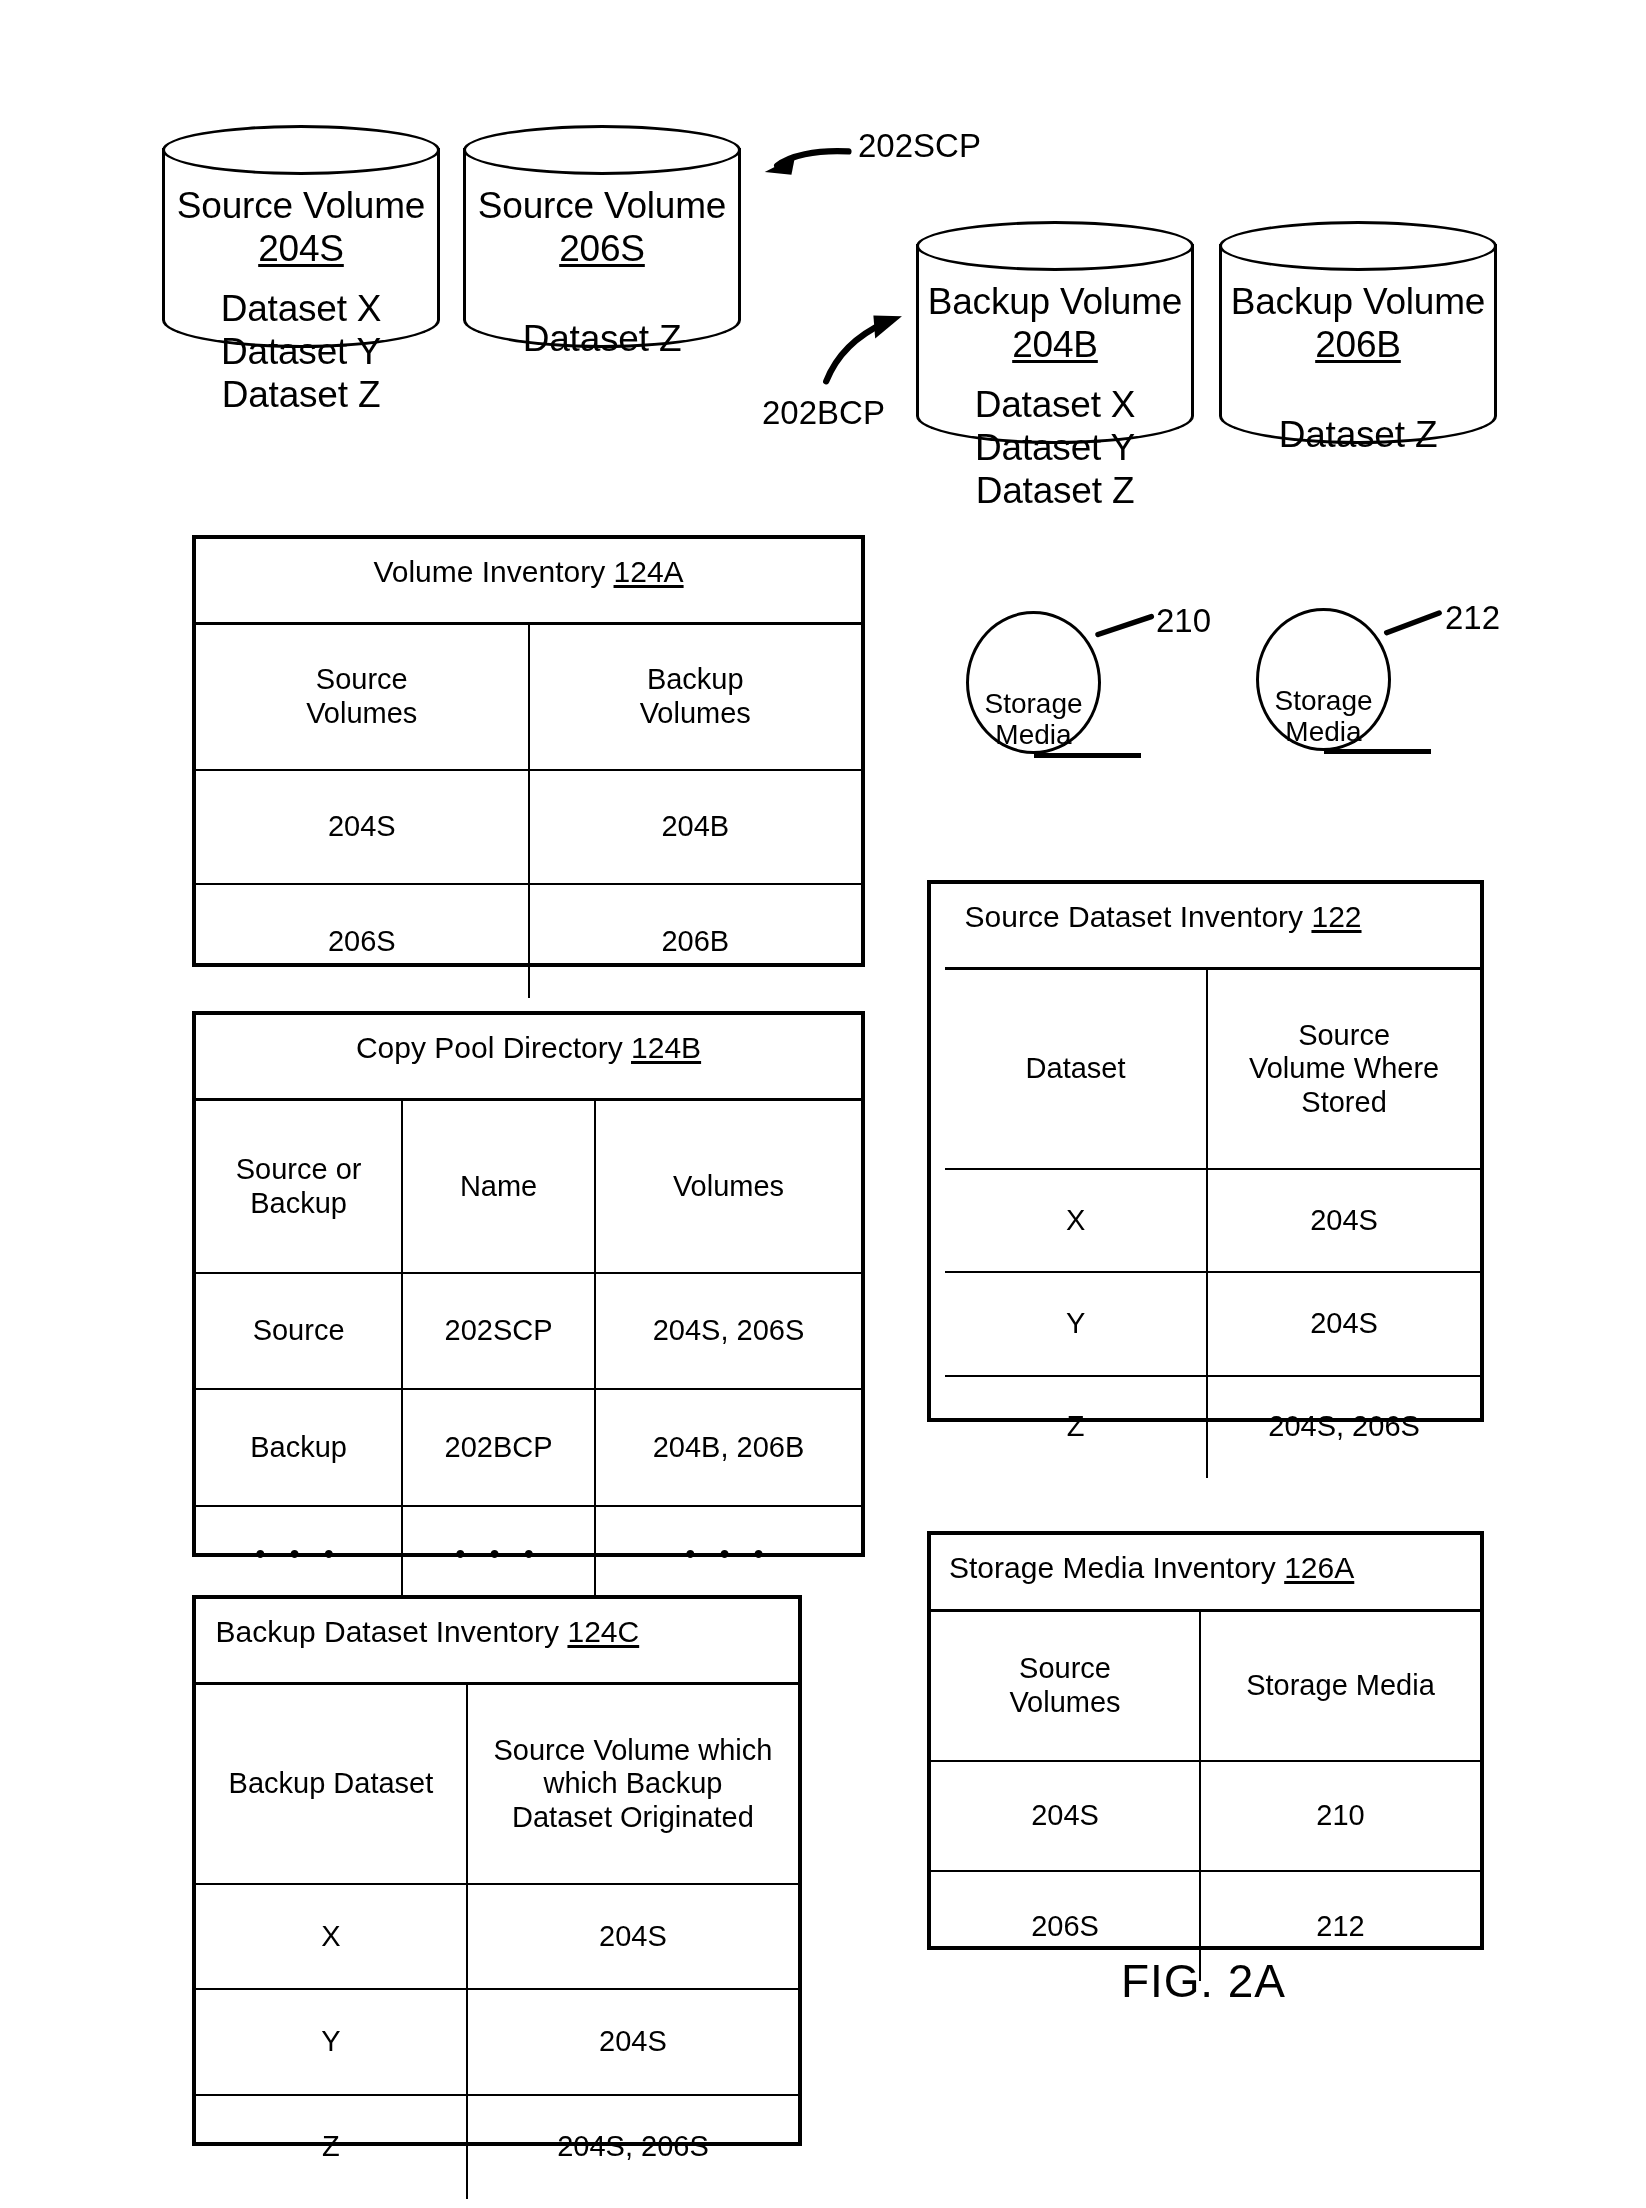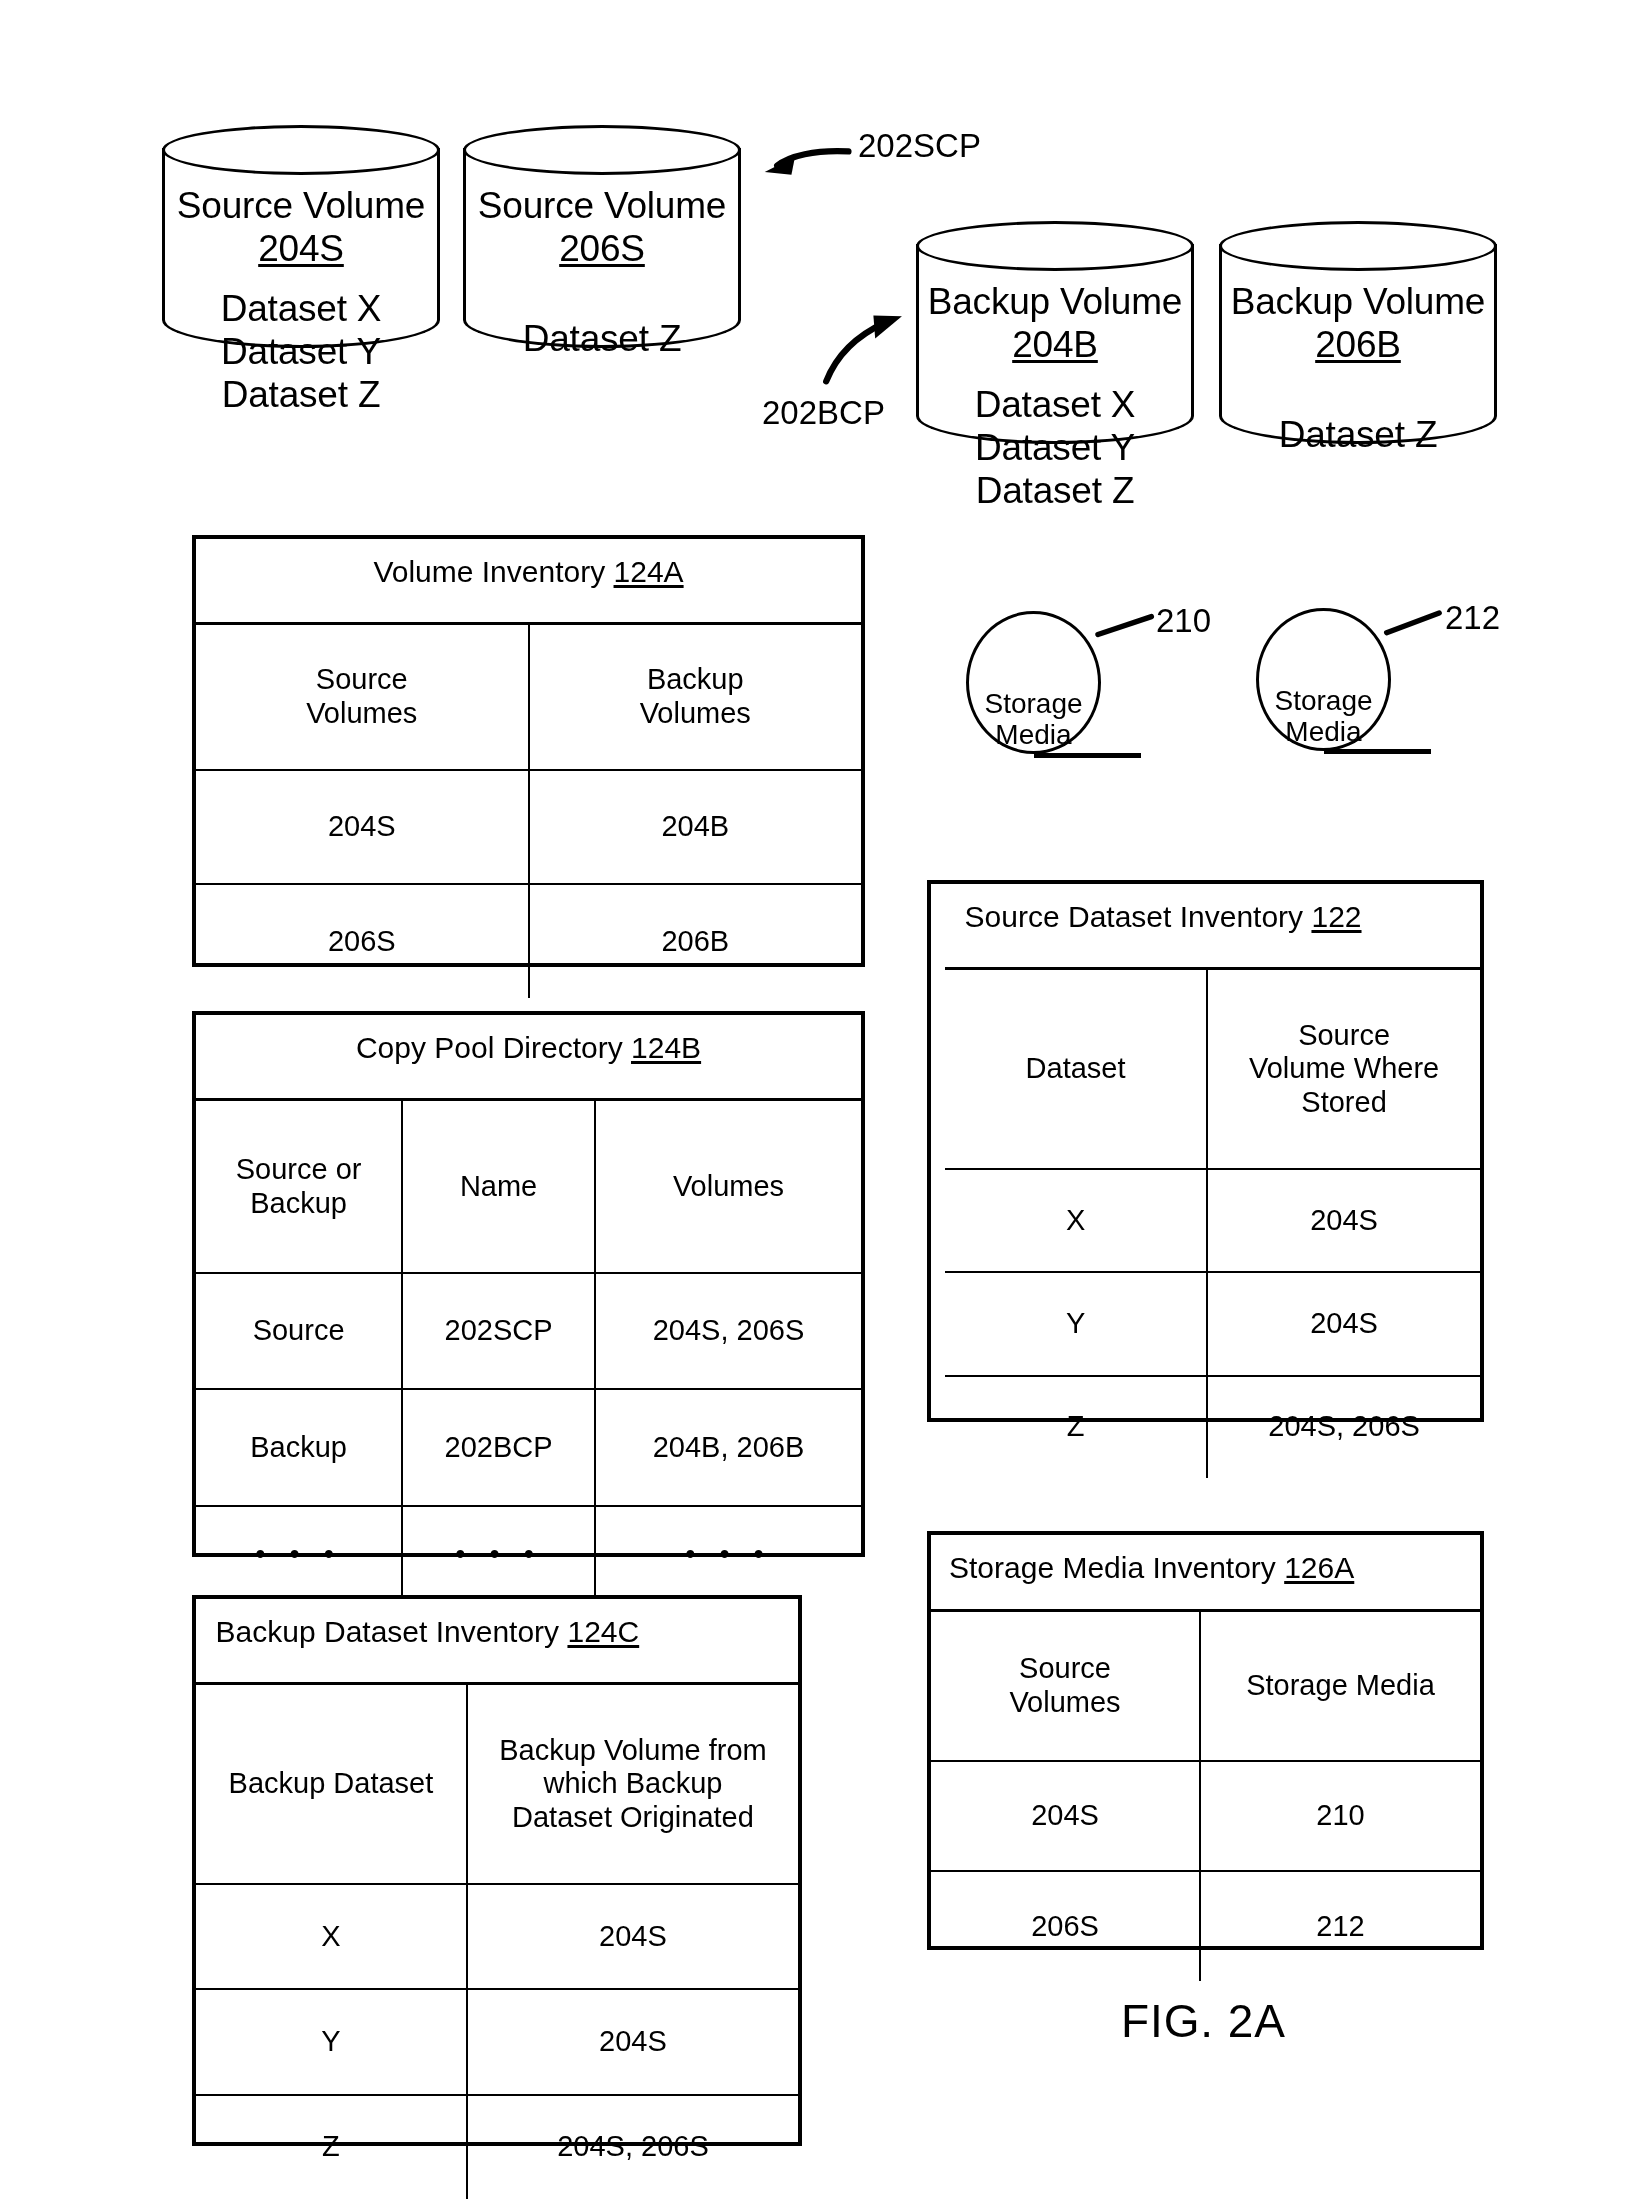--- a/index.html
+++ b/index.html
@@ -333,21 +333,21 @@
       <colgroup>
           <col style="width:45%">
           <col style="width:55%">
         </colgroup>
       <tbody>
           <tr>
         <th style="height:184px;">
           <div>Backup Dataset</div>
         </th>
         <th>
-          <div>Backup Volume from</div>
+          <div>Source Volume which</div>
           <div>which Backup</div>
           <div>Dataset Originated</div>
         </th>
       </tr>
       <tr>
         <td style="height:89px;">X</td>
         <td>204S</td>
       </tr>
       <tr>
         <td style="height:89px;">Y</td>
@@ -421,16 +421,16 @@
         <td>210</td>
       </tr>
       <tr>
         <td style="height:94px;">206S</td>
         <td>212</td>
       </tr>
     </tbody>
       </table>
   </div>
 
-  <div class="fig-caption" style="left:1121px; top:1994px;">FIG. 2A</div>
+  <div class="fig-caption" style="left:1121px; top:1954px;">FIG. 2A</div>
 
 </div>
 
 
 </body></html>

